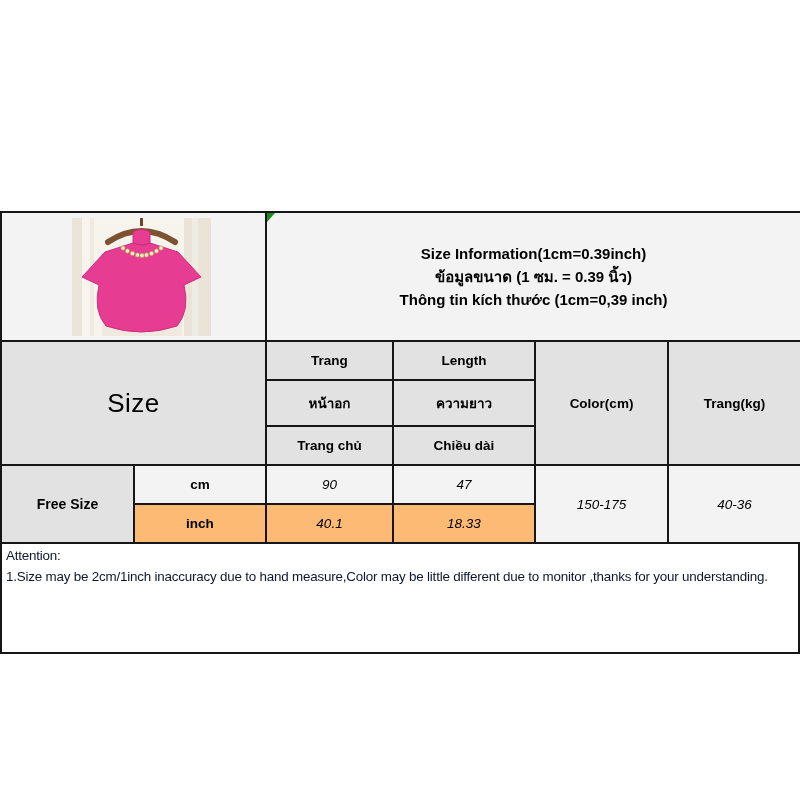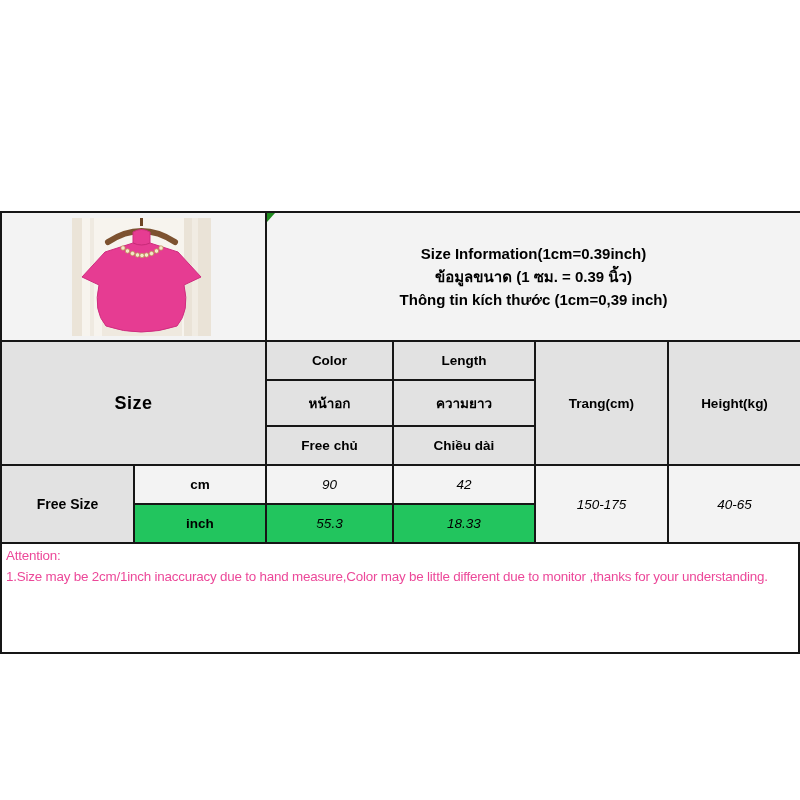--- a/index.html
+++ b/index.html
@@ -24,50 +24,50 @@
   table.size-table td {
     border:2px solid #161616;
     text-align:center;
     vertical-align:middle;
     padding:11px;
     overflow:hidden;
     color:#000;
   }
   .bg-g { background:#e2e2e2; }
   .bg-l { background:#f3f3f3; }
-  .bg-w { background:#22c55e; }
+  .bg-w { background:#fdba74; }
 
   .photo-cell { position:relative; }
   .photo-wrap {
     position:absolute; left:70px; top:5px;
     width:139px; height:118px;
   }
 
   .info-cell div { line-height:23px; }
   .info-line { font-weight:bold; font-size:15px; }
 
-  .size-big { font-weight:bold; font-size:18px; letter-spacing:0.5px; }
+  .size-big { font-weight:normal; font-size:26px; letter-spacing:0.5px; }
   .hdr { font-weight:bold; font-size:13.5px; }
   .val { font-size:13.5px; color:#262626;font-style:italic; }
   .green-flag {
     position:absolute;
     width:0; height:0;
     border-top:9px solid #1e8a1e;
     border-right:8px solid transparent;
   }
   .attention-box {
     width:800px; height:110px;
     border:2px solid #161616;
     border-top:0;
     background:#ffffff;
     padding:2px 4px;
     font-size:13.4px;
     line-height:20.8px;
     letter-spacing:-0.2px;
-    color:#ec4899;
+    color:#0f172a;
   }
 </style>
 </head>
 <body>
 
 <div class="canvas">
   <div class="content">
 
     <table class="size-table">
       <colgroup>
@@ -114,44 +114,44 @@
         </td>
         <td colspan="4" class="bg-l info-cell" style="position:relative">
           <span class="green-flag" style="left:0; top:0;"></span>
           <div class="info-line">Size Information(1cm=0.39inch)</div>
           <div class="info-line">ข้อมูลขนาด (1 ซม. = 0.39 นิ้ว)</div>
           <div class="info-line">Thông tin kích thước (1cm=0,39 inch)</div>
         </td>
       </tr>
       <tr style="height:27px">
         <td colspan="2" rowspan="3" class="bg-g size-big">Size</td>
-        <td class="bg-g hdr">Color</td>
+        <td class="bg-g hdr">Trang</td>
         <td class="bg-g hdr">Length</td>
-        <td rowspan="3" class="bg-g hdr">Trang(cm)</td>
-        <td rowspan="3" class="bg-g hdr">Height(kg)</td>
+        <td rowspan="3" class="bg-g hdr">Color(cm)</td>
+        <td rowspan="3" class="bg-g hdr">Trang(kg)</td>
       </tr>
       <tr style="height:26px">
         <td class="bg-g hdr">หน้าอก</td>
         <td class="bg-g hdr">ความยาว</td>
       </tr>
       <tr style="height:27px">
-        <td class="bg-g hdr">Free chủ</td>
+        <td class="bg-g hdr">Trang chủ</td>
         <td class="bg-g hdr">Chiều dài</td>
       </tr>
       <tr style="height:27px">
         <td rowspan="2" class="bg-g hdr" style="font-size:14px">Free Size</td>
         <td class="bg-l hdr">cm</td>
         <td class="bg-l val">90</td>
-        <td class="bg-l val">42</td>
+        <td class="bg-l val">47</td>
         <td rowspan="2" class="bg-l val">150-175</td>
-        <td rowspan="2" class="bg-l val">40-65</td>
+        <td rowspan="2" class="bg-l val">40-36</td>
       </tr>
       <tr style="height:27px">
         <td class="bg-w hdr">inch</td>
-        <td class="bg-w val">55.3</td>
+        <td class="bg-w val">40.1</td>
         <td class="bg-w val">18.33</td>
       </tr>
     </tbody>
       </table>
 
     <div class="attention-box">
       <div>Attention:</div>
       <div>1.Size may be 2cm/1inch inaccuracy due to hand measure,Color may be little different due to monitor ,thanks for your understanding.</div>
     </div>
 

